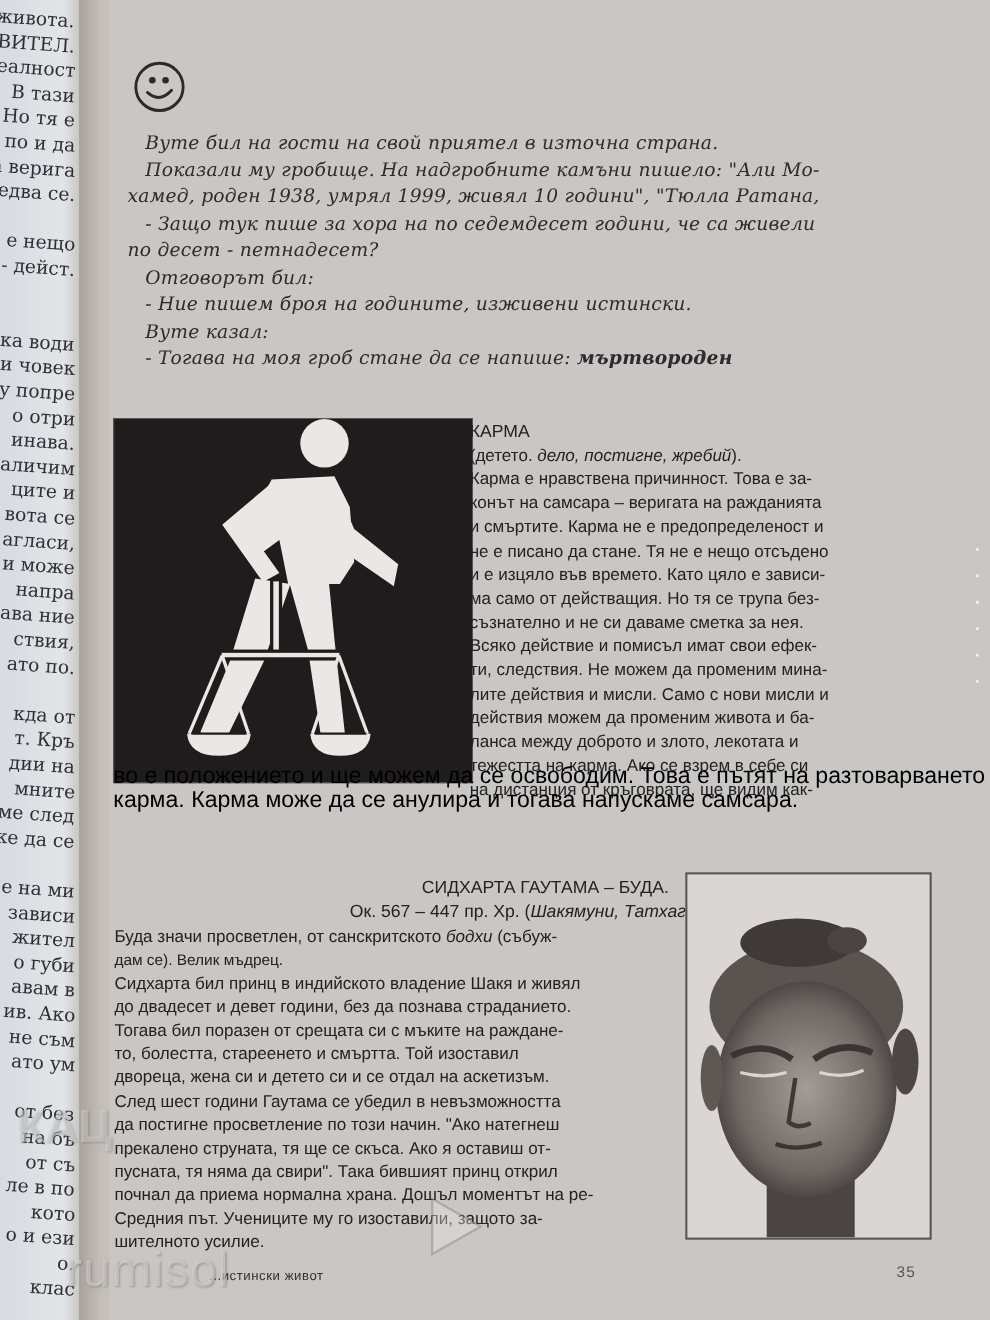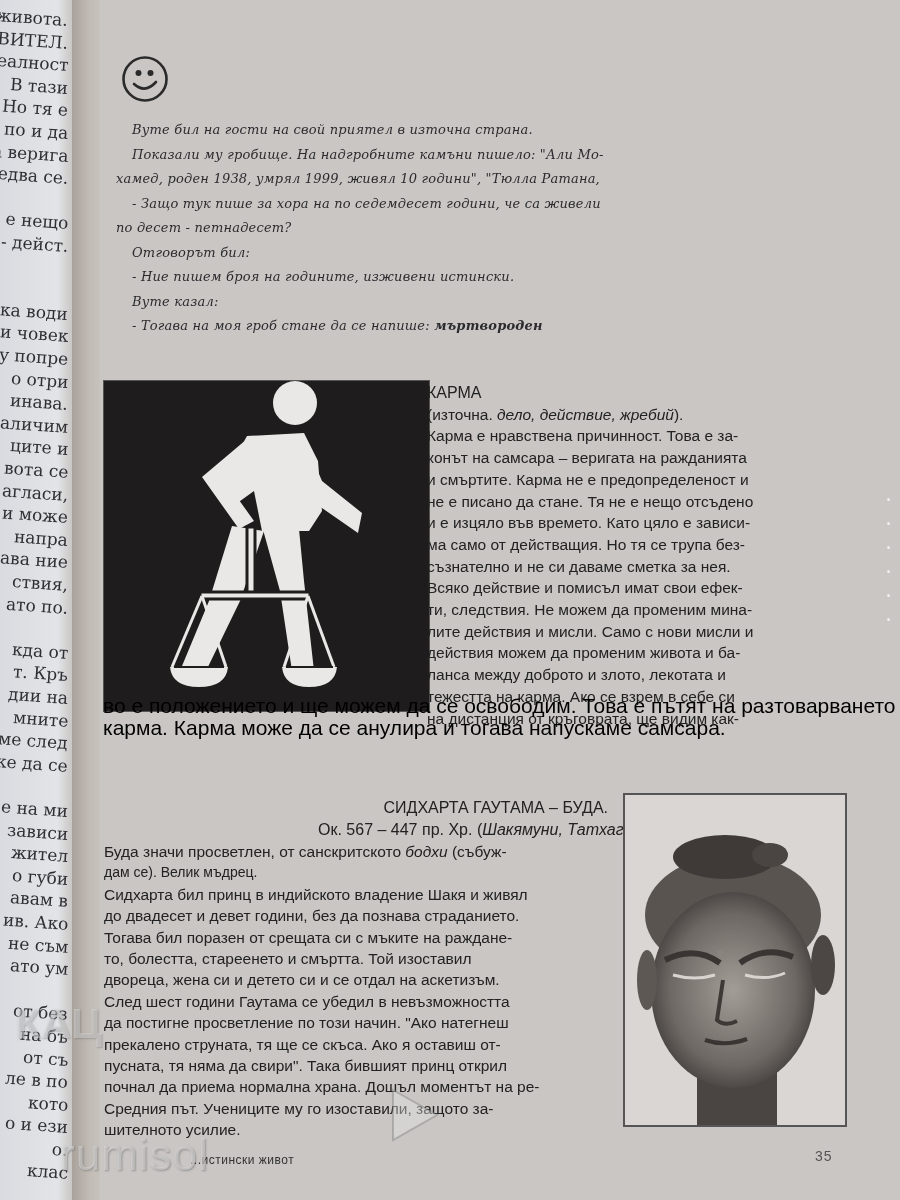--- a/index.html
+++ b/index.html
@@ -28,21 +28,21 @@
     .page {
       position: absolute; left: 100px; top: 0; width: 800px; height: 1200px;
       background: #c9c6c3;
     }
     .smiley {
       position: absolute; left: 120px; top: 54px; width: 50px; height: 50px;
     }
     .handwritten {
       position: absolute; left: 116px; top: 118px; width: 720px;
       font-family: "DejaVu Serif", serif; font-style: italic;
-      font-size: 13px; line-height: 24.5px; color: #2b2b2f;
+      font-size: 17px; line-height: 24.5px; color: #2b2b2f;
       letter-spacing: 0.2px;
     }
     .handwritten .hl { white-space: nowrap; }
     .handwritten .indent { padding-left: 16px; }
     .handwritten .emph { font-weight: bold; }
 
     .karma-img {
       position: absolute; left: 103px; top: 380px; width: 325px; height: 330px;
       background: #1e1b1c; border: 1px solid #555;
     }
@@ -215,21 +215,21 @@
     <path d="M178 286 H233 Q231 306 205 306 Q180 306 178 286 Z"></path>
   </g>
   <g stroke="#1f1c1d" stroke-width="2" fill="none">
     <line x1="70" y1="286" x2="120" y2="286"></line>
     <line x1="182" y1="286" x2="229" y2="286"></line>
   </g>
 </svg>
 
 <div class="karma-text">
   <div class="title">КАРМА</div>
-  <div class="line"><span>(източна. </span><i>дело, действие, жребий</i><span>).</span></div>
+  <div class="line"><span>(детето. </span><i>дело, постигне, жребий</i><span>).</span></div>
   <div class="line">Карма е нравствена причинност. Това е за-</div>
   <div class="line">конът на самсара – веригата на ражданията</div>
   <div class="line">и смъртите. Карма не е предопределеност и</div>
   <div class="line">не е писано да стане. Тя не е нещо отсъдено</div>
   <div class="line">и е изцяло във времето. Като цяло е зависи-</div>
   <div class="line">ма само от действащия. Но тя се трупа без-</div>
   <div class="line">съзнателно и не си даваме сметка за нея.</div>
   <div class="line">Всяко действие и помисъл имат свои ефек-</div>
   <div class="line">ти, следствия. Не можем да променим мина-</div>
   <div class="line">лите действия и мисли. Само с нови мисли и</div>

